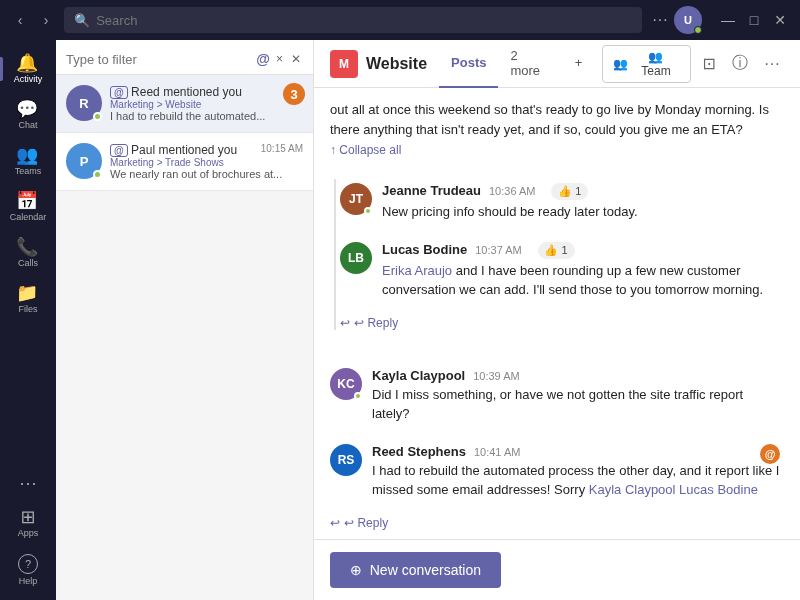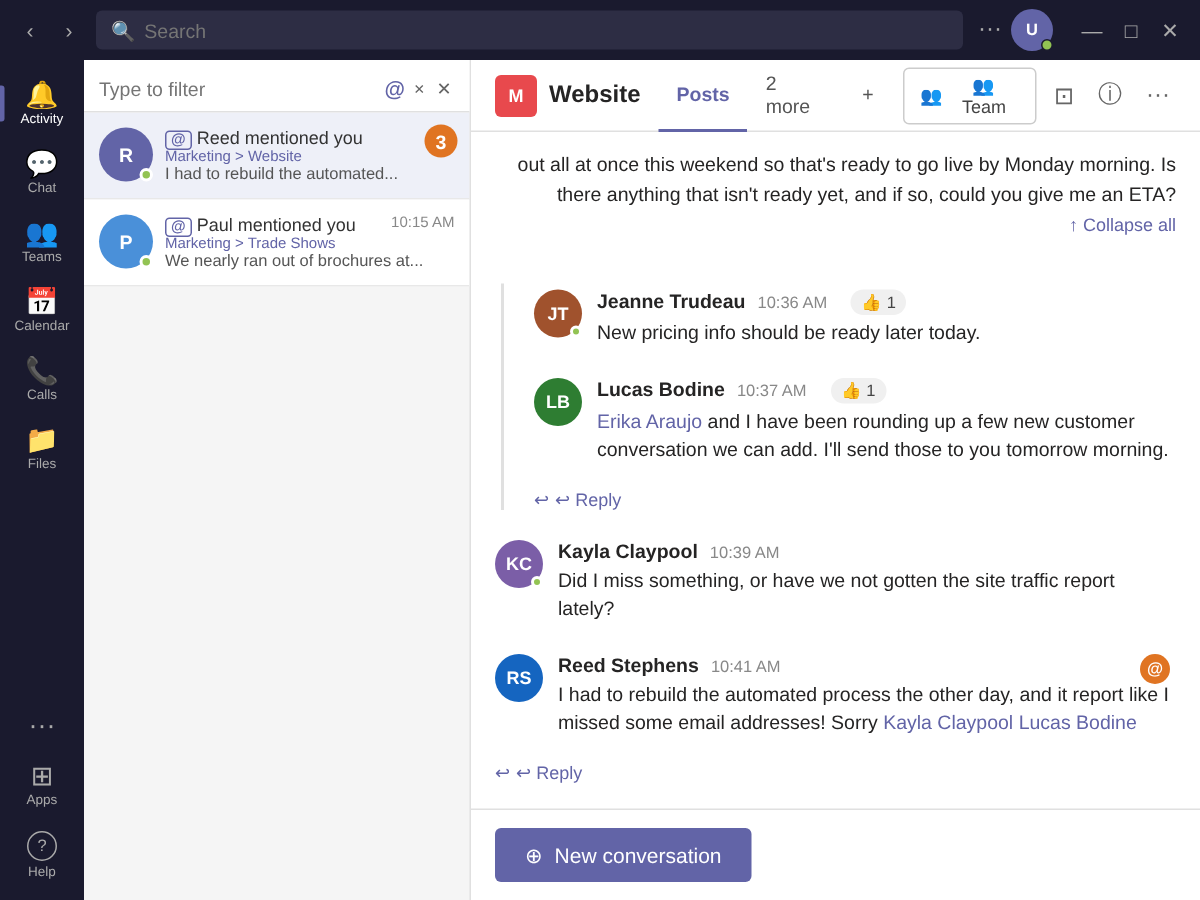--- a/index.html
+++ b/index.html
@@ -135,21 +135,21 @@
       background: none; border: none; color: #666; cursor: pointer; font-size: 16px; padding: 4px;
     }
 
     
     .messages-area {
       flex: 1; overflow-y: auto; padding: 12px 16px; display: flex; flex-direction: column; gap: 0;
     }
     .collapse-link {
       font-size: 12px; color: #6264a7; cursor: pointer; padding: 4px 0 8px; display: block;
     }
-    .message-thread { border-left: 2px solid #e0e0e0; margin-left: 4px; padding-left: 20px; margin-bottom: 8px; }
+    .message-thread { border-left: 2px solid #e0e0e0; margin-left: 4px; padding-left: 4px; margin-bottom: 26px; }
     .message-item { display: flex; gap: 10px; margin-bottom: 12px; padding: 4px 0; position: relative; }
     .msg-avatar {
       width: 32px; height: 32px; border-radius: 50%; flex-shrink: 0; display: flex; align-items: center; justify-content: center; font-size: 12px; font-weight: bold; color: white; position: relative;
     }
     .msg-avatar .online-dot {
       width: 8px; height: 8px; background: #92c353; border-radius: 50%;
       position: absolute; bottom: 0; right: 0; border: 2px solid white;
     }
     .msg-body { flex: 1; }
     .msg-header { display: flex; align-items: baseline; gap: 8px; margin-bottom: 2px; }
@@ -172,21 +172,21 @@
 
     
     .new-convo-bar {
       padding: 12px 16px; border-top: 1px solid #e0e0e0; flex-shrink: 0; display: flex; justify-content: flex-start;
     }
     .new-convo-btn {
       background: #6264a7; color: white; border: none; border-radius: 4px;
       padding: 10px 20px; font-size: 14px; cursor: pointer; display: flex; align-items: center; gap: 8px;
     }
 
-    .top-section { margin-bottom: 24px; text-align: right; }
+    .top-section { margin-bottom: 14px; }
     .top-text { font-size: 13px; color: #252424; line-height: 1.5; }
 
     
     ::-webkit-scrollbar { width: 4px; }
     ::-webkit-scrollbar-thumb { background: #ccc; border-radius: 2px; }
   </style>
 </head>
 <body>
 
 <div class="title-bar">

